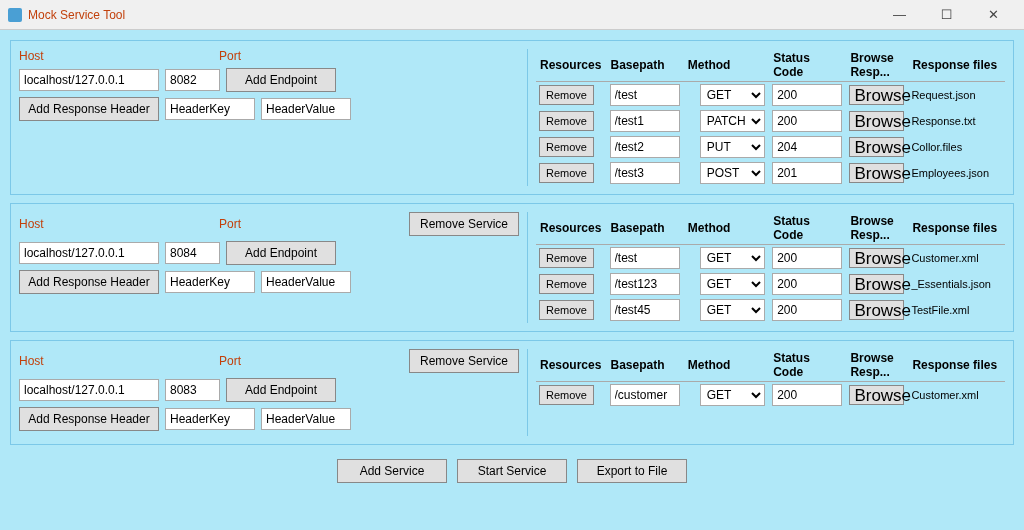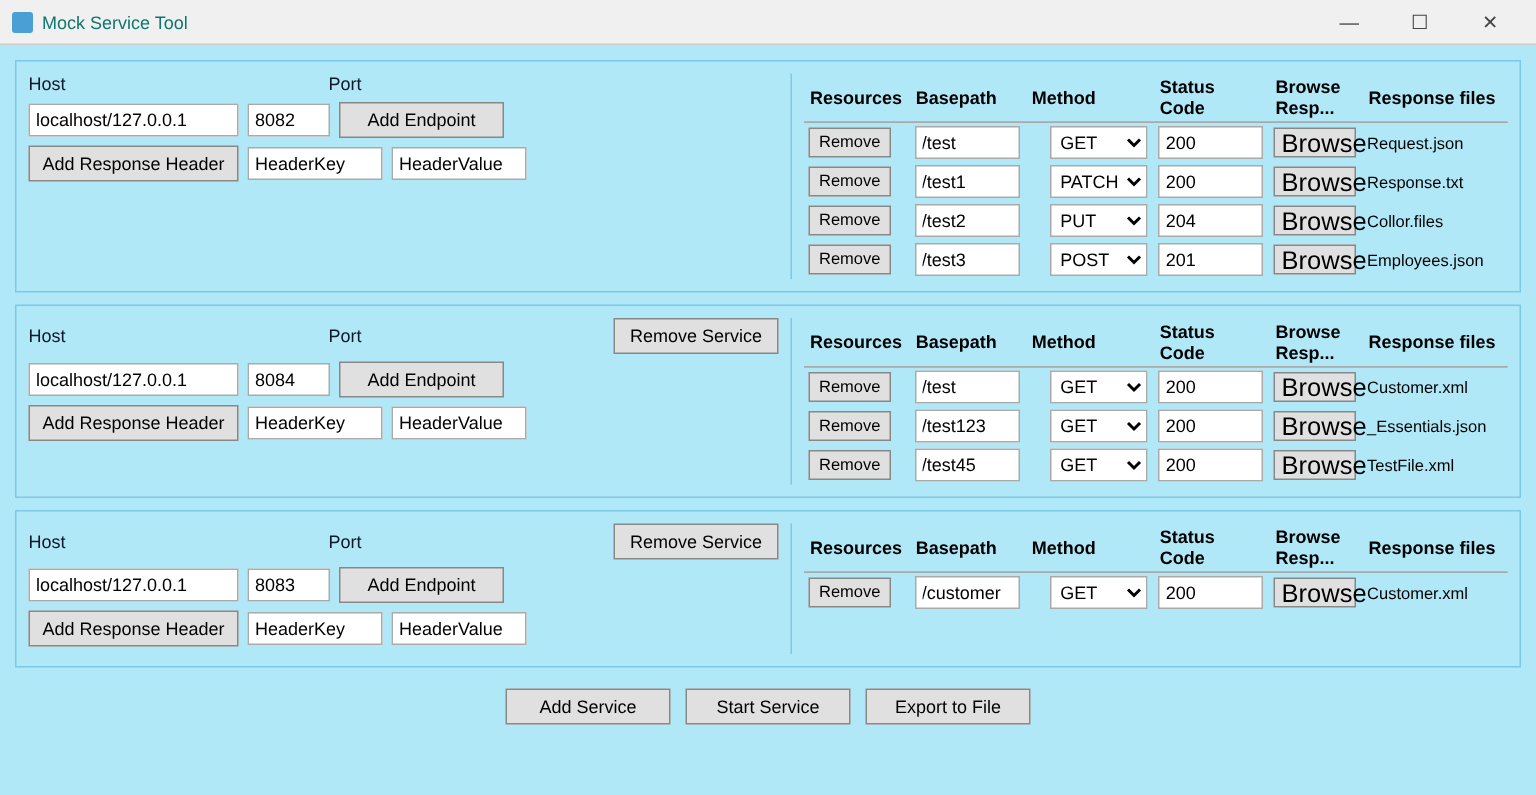--- a/index.html
+++ b/index.html
@@ -24,21 +24,21 @@
       width: 14px;
       height: 14px;
       margin-right: 6px;
       background: #4a9fd4;
       border-radius: 2px;
       display: inline-block;
     }
     .title-bar-text {
       flex: 1;
       font-size: 12px;
-      color: #0f766e;
+      color: #c2410c;
     }
     .title-bar-controls {
       display: flex;
       gap: 2px;
     }
     .title-bar-btn {
       width: 45px;
       height: 28px;
       background: transparent;
       border: none;
@@ -80,21 +80,21 @@
     }
 
     .row {
       display: flex;
       align-items: center;
       gap: 6px;
       margin-bottom: 5px;
     }
 
     .label {
-      color: #0f172a;
+      color: #c2410c;
       font-size: 12px;
       min-width: 60px;
     }
 
     .label-host { min-width: 130px; }
     .label-port { min-width: 60px; }
 
     input[type="text"] {
       border: 1px solid #aaa;
       background: #fff;

